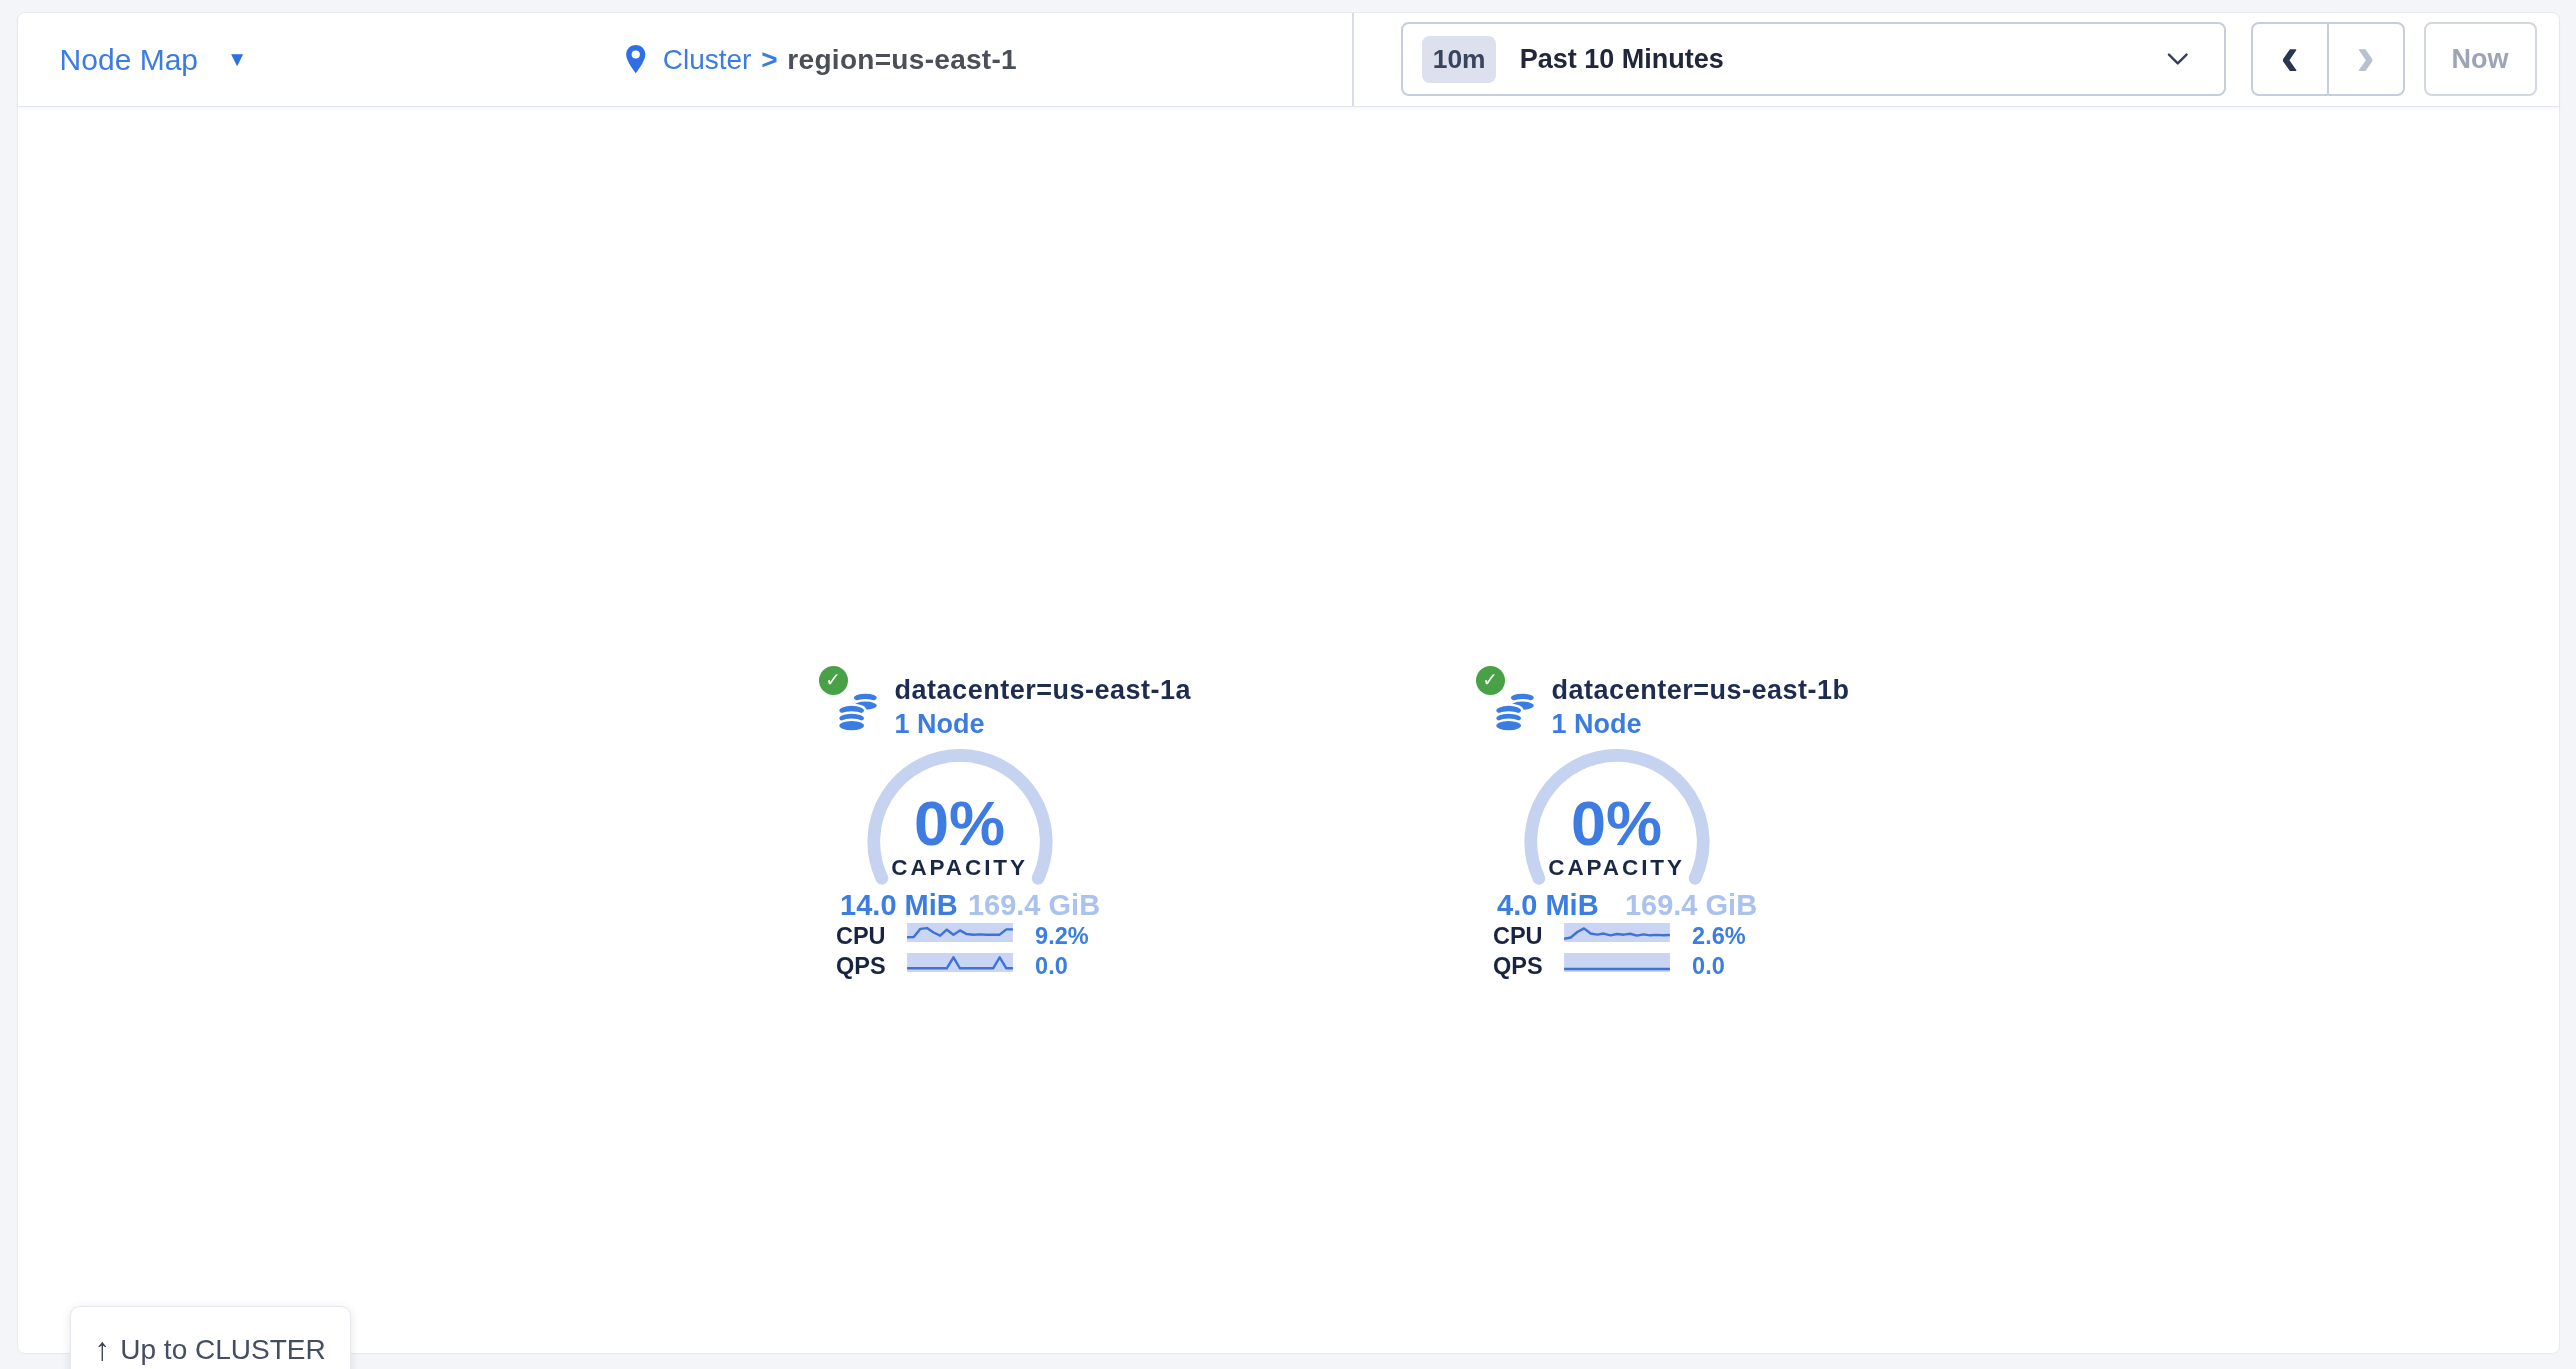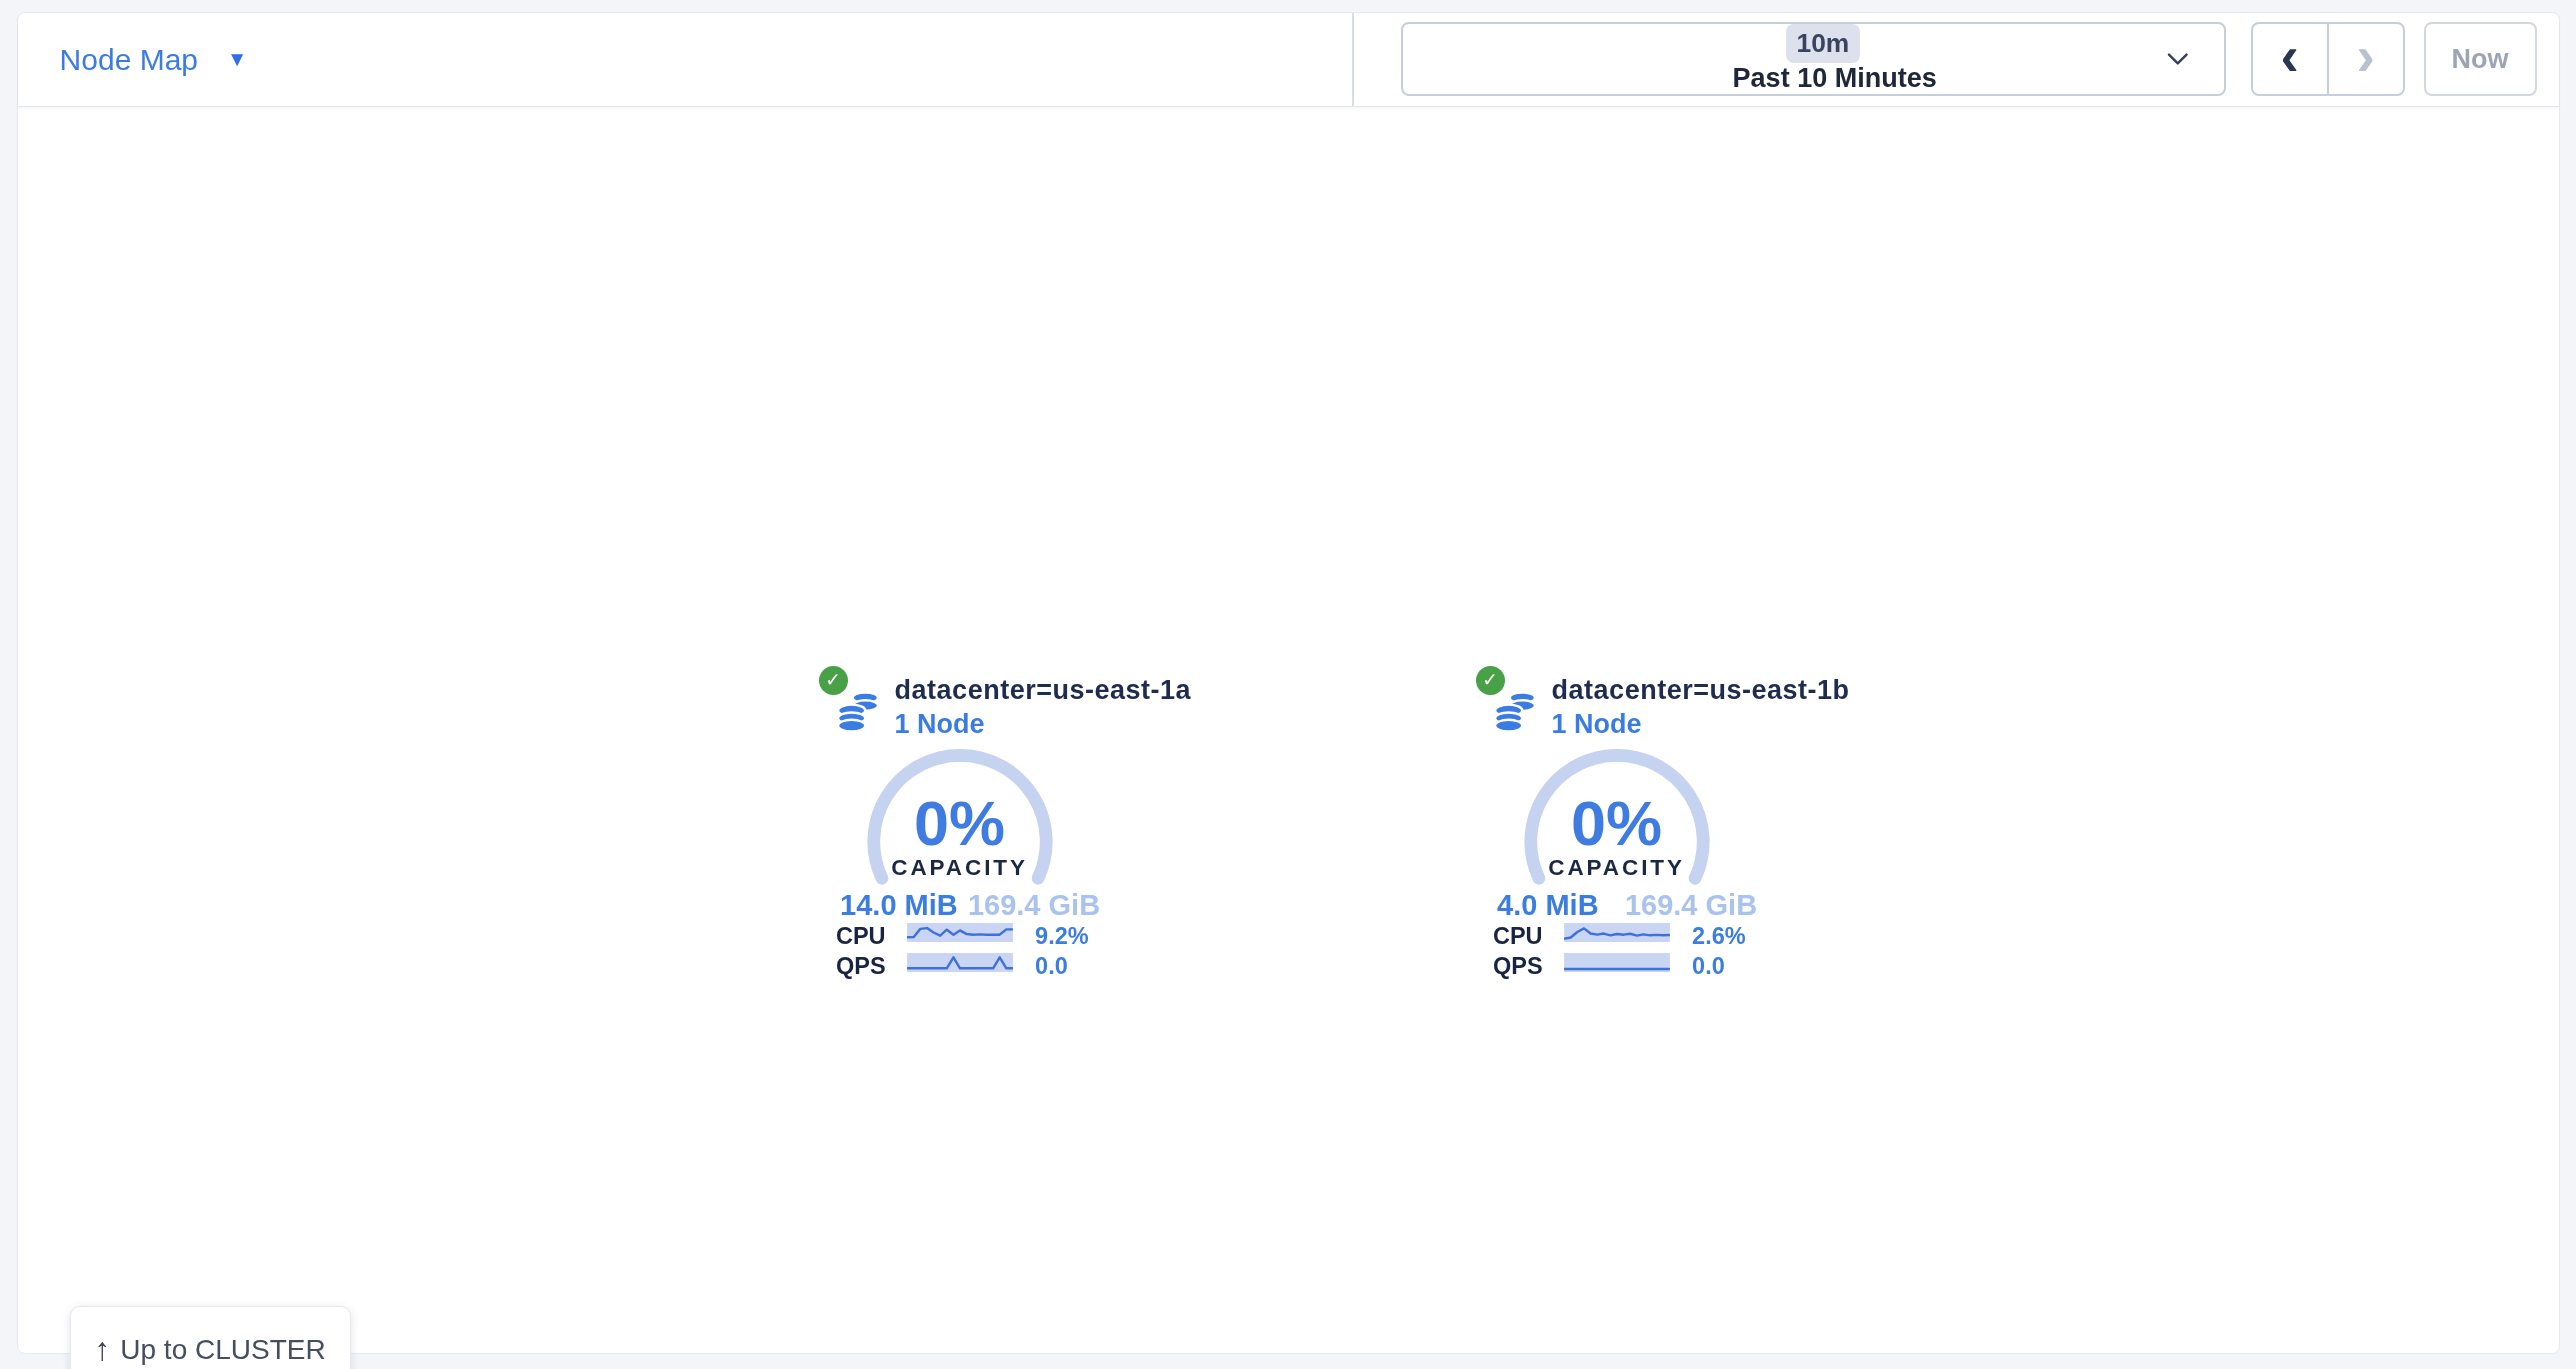--- a/index.html
+++ b/index.html
@@ -33,21 +33,21 @@
   .breadcrumb .crumb-root { color:#3a7ce1; cursor:pointer; }
   .breadcrumb .crumb-sep { color:#3a7ce1; font-weight:700; margin:0 9.8px; }
   .breadcrumb .crumb-current { color:#4b4f57; font-weight:700; letter-spacing:0.3px; }
   .pin { margin-right:15.6px; }
   .header-divider {
     position:absolute; left:1334px; top:0; width:2px; height:93px; background:#d8dce6;
   }
   .time-dropdown {
     position:absolute; left:1383px; top:9.8px; width:825px; height:74px;
     border:2px solid #c7cdda; border-radius:7.8px; background:#fff;
-    display:flex; align-items:center; padding-left:19.6px; cursor:pointer;flex-direction:column;
+    display:flex; align-items:center; padding-left:19.6px; cursor:pointer;
   }
   .time-badge {
     width:74px; height:47px; border-radius:7.8px; background:#dde1ee;
     display:flex; align-items:center; justify-content:center;
     font-size:26.4px; font-weight:700; color:#39445f;
   }
   .time-label { margin-left:23.5px; font-size:27px; font-weight:600; color:#20273b; }
   .time-chevron { position:absolute; right:35px; top:50%; transform:translateY(-50%); }
   .nav-arrows {
     position:absolute; left:2233px; top:9.8px; width:154px; height:74px;
@@ -126,20 +126,29 @@
 
 <div class="panel">
 
   <div class="header">
 
     <div class="view-selector">
       <span class="vs-label">Node Map</span>
       <span class="vs-caret">▼</span>
     </div>
 
+    <div class="breadcrumb">
+      <svg class="pin" width="23.5" height="31" viewBox="0 0 24 34">
+        <path d="M12 1C6 1 1.5 5.6 1.5 11.5 C1.5 19 12 32 12 32 S22.5 19 22.5 11.5 C22.5 5.6 18 1 12 1 Z" fill="#2e6fe8"></path>
+        <circle cx="12" cy="11.5" r="4.5" fill="#ffffff"></circle>
+      </svg>
+      <span class="crumb-root">Cluster</span>
+      <span class="crumb-sep">&gt;</span>
+      <span class="crumb-current">region=us-east-1</span>
+    </div>
 
     <div class="header-divider"></div>
 
     <div class="time-dropdown">
       <span class="time-badge">10m</span>
       <span class="time-label">Past 10 Minutes</span>
       <svg class="time-chevron" width="21.5" height="12.7" viewBox="0 0 22 13">
         <polyline points="2,2 11,11 20,2" fill="none" stroke="#39415a" stroke-width="2.5" stroke-linecap="round" stroke-linejoin="round"></polyline>
       </svg>
     </div>

